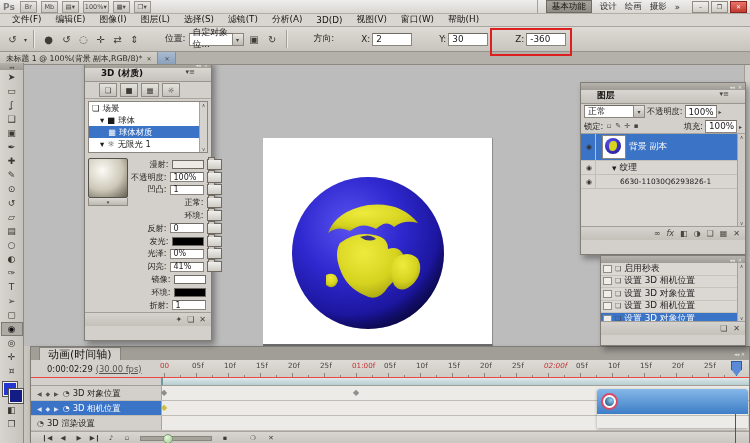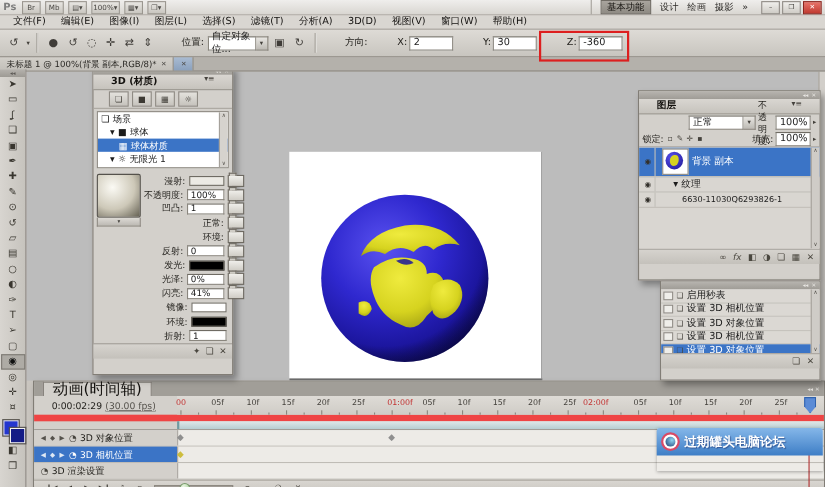--- a/index.html
+++ b/index.html
@@ -123,23 +123,23 @@
   .htab.active{background:#d3d0cb;color:#14120f;font-weight:bold;}
   #hist-list{height:58px;background:#dbd8d3;position:relative;overflow:hidden;}
   .hrow{height:11.5px;display:flex;align-items:center;gap:3px;border-bottom:1px solid #c6c3bd;padding-left:2px;}
   .hrow .hcheck{width:9px;height:8px;background:#efeeea;border:1px solid #8f8b85;box-sizing:border-box;}
   .hrow .hicon{font-size:7px;color:#45423c;}
   .hrow.selected{background:#3b74c6;color:#fff;}
   
   #panel-timeline{left:30px;top:346px;width:720px;height:97px;z-index:20;}
   #tl-tabstrip{height:13px;background:#a19e98;display:flex;align-items:flex-end;padding-left:8px;}
   #tl-tab{background:#d3d0cb;border:1px solid #87837d;border-bottom:none;height:12px;display:flex;align-items:center;
-    padding:0 8px;font-size:14px;color:#14120f;}
+    padding:0 8px;font-size:11px;color:#14120f;}
   #tl-strip-icons{margin-left:auto;padding:0 4px;color:#e8e6e2;font-size:5px;align-self:center;}
-  #tl-header{height:17px;display:flex;border-bottom:6px solid #ef4444;position:relative;}
+  #tl-header{height:17px;display:flex;border-bottom:1px solid #ef4444;position:relative;}
   #tl-time{width:130px;display:flex;align-items:center;gap:3px;padding-left:16px;box-sizing:border-box;font-size:8.4px;color:#22201c;}
   #tl-ruler{position:relative;flex:1;background:linear-gradient(#dedbd6,#cfccc6);}
   .tick{position:absolute;top:1px;font-size:7.2px;color:#44413c;transform:translateX(-4px);}
   .tick.red{color:#c23030;}
   .tickmark{position:absolute;bottom:0;width:1px;height:4px;background:#8a867e;}
   #workarea{height:7px;display:flex;border-bottom:1px solid #a29e98;}
   #workarea .wa-left{width:130px;background:#d3d0cb;}
   #workarea .wa-bar{flex:1;background:linear-gradient(#dfe7e8,#b7cdd1);border-left:2px solid #6f9aa0;position:relative;}
   #tl-tracks{position:relative;}
   .trow{height:14px;display:flex;border-bottom:1px solid #bfbcb6;}
@@ -445,21 +445,21 @@
   <div class="pgrip">
       <span>◂◂</span>
       <span>✕</span>
     </div>
   <div class="ptabrow">
     <span class="ptab-label">图层</span>
     <span class="pmenu-icon">▾≡</span>
   </div>
   <div id="blendrow">
     <span style="display:flex;">
-      <span class="inputbox" style="width:50px;margin-left:42px;">正常</span>
+      <span class="inputbox" style="width:50px;">正常</span>
       <span class="dd-arrow">▾</span>
     </span>
     <span class="tinylabel">不透明度:</span>
     <span class="inputbox" style="width:32px;">100%</span>
     <span style="font-size:6px;color:#44413c;">▸</span>
   </div>
   <div id="lockrow">
     <span class="tinylabel">锁定:</span>
     <span id="lock-icons" style="display:flex;gap:1px;">
         <span class="lockicon">▫</span>
@@ -599,21 +599,21 @@
         <span class="tickmark" style="left: 275px; height: 2px;"></span>
         <span class="tick" style="left: 291px;">15f</span>
         <span class="tickmark" style="left: 291px;"></span>
         <span class="tickmark" style="left: 307px; height: 2px;"></span>
         <span class="tick" style="left: 323px;">20f</span>
         <span class="tickmark" style="left: 323px;"></span>
         <span class="tickmark" style="left: 339px; height: 2px;"></span>
         <span class="tick" style="left: 355px;">25f</span>
         <span class="tickmark" style="left: 355px;"></span>
         <span class="tickmark" style="left: 371px; height: 2px;"></span>
-        <span class="tick red" style="left: 373px;">02:00f</span>
+        <span class="tick red" style="left: 387px; font-style: italic;">02:00f</span>
         <span class="tickmark" style="left: 387px;"></span>
         <span class="tickmark" style="left: 403px; height: 2px;"></span>
         <span class="tick" style="left: 419px;">05f</span>
         <span class="tickmark" style="left: 419px;"></span>
         <span class="tickmark" style="left: 435px; height: 2px;"></span>
         <span class="tick" style="left: 451px;">10f</span>
         <span class="tickmark" style="left: 451px;"></span>
         <span class="tickmark" style="left: 467px; height: 2px;"></span>
         <span class="tick" style="left: 483px;">15f</span>
         <span class="tickmark" style="left: 483px;"></span>
@@ -679,15 +679,14 @@
         <span class="tbtn">❍</span>
         <span class="tbtn">✕</span>
       </span>
   </div>
 
 </div>
 
 <div id="watermark" class="abs">
   <div id="wm-top">
     <span id="wm-logo"></span>
-    <span id="wm-title">过期罐头电脑论坛</span>
   </div>
 </div>
 
 </body></html>

